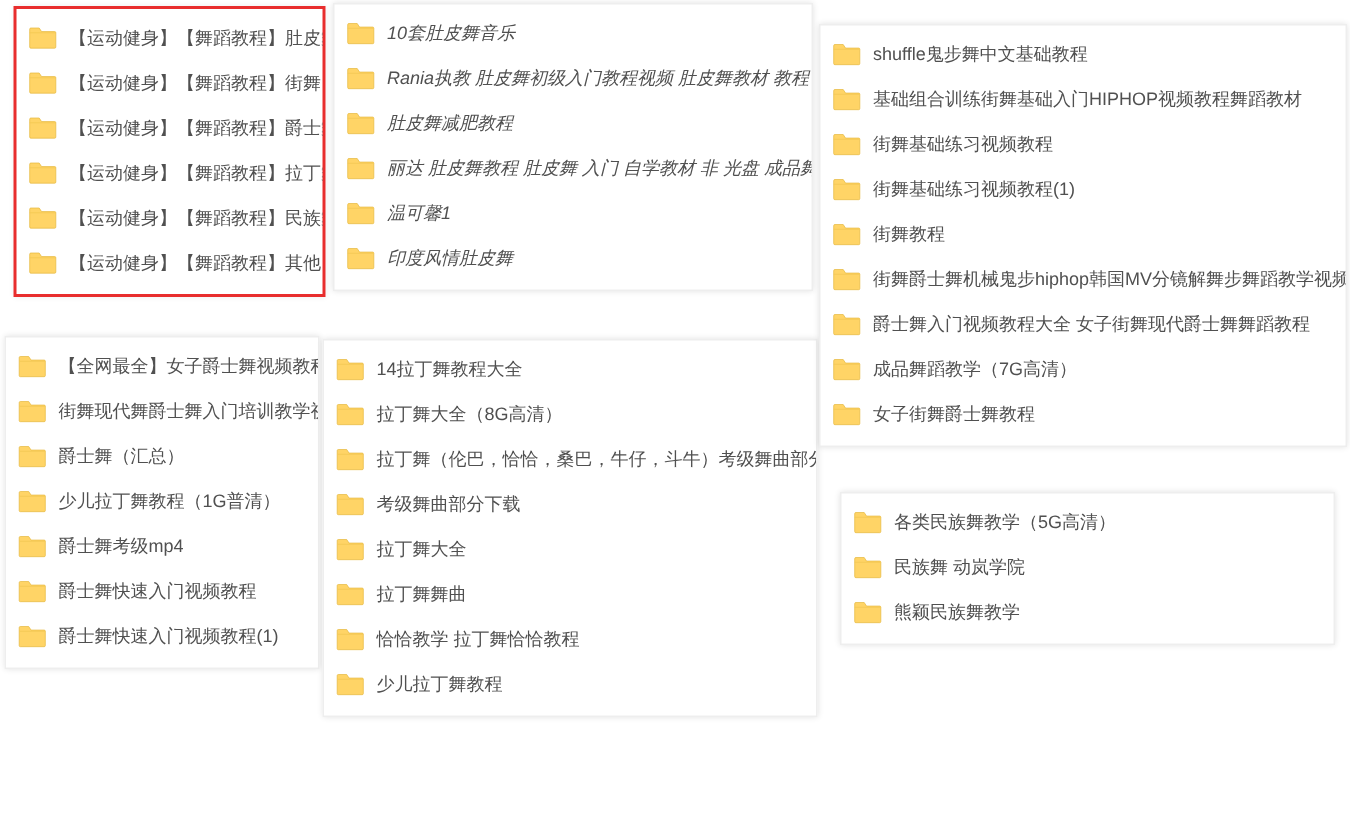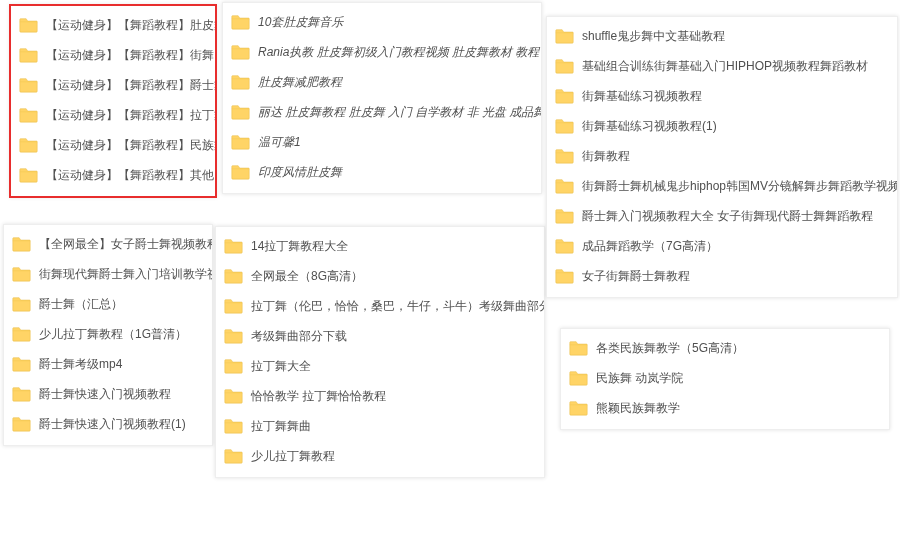--- a/index.html
+++ b/index.html
@@ -217,21 +217,21 @@
         </svg>
       </span>
       <span class="lbl">14拉丁舞教程大全</span>
     </div>
   <div class="row">
       <span class="icon-folder">
         <svg>
           <use href="#fld"></use>
         </svg>
       </span>
-      <span class="lbl">全网最全（8G高清）</span>
+      <span class="lbl">拉丁舞大全（8G高清）</span>
     </div>
   <div class="row">
       <span class="icon-folder">
         <svg>
           <use href="#fld"></use>
         </svg>
       </span>
       <span class="lbl">拉丁舞（伦巴，恰恰，桑巴，牛仔，斗牛）考级舞曲部分下载，资源珍贵</span>
     </div>
   <div class="row">
@@ -249,36 +249,36 @@
         </svg>
       </span>
       <span class="lbl">拉丁舞大全</span>
     </div>
   <div class="row">
       <span class="icon-folder">
         <svg>
           <use href="#fld"></use>
         </svg>
       </span>
+      <span class="lbl">拉丁舞舞曲</span>
+    </div>
+  <div class="row">
+      <span class="icon-folder">
+        <svg>
+          <use href="#fld"></use>
+        </svg>
+      </span>
       <span class="lbl">恰恰教学 拉丁舞恰恰教程</span>
     </div>
   <div class="row">
       <span class="icon-folder">
         <svg>
           <use href="#fld"></use>
         </svg>
       </span>
-      <span class="lbl">拉丁舞舞曲</span>
-    </div>
-  <div class="row">
-      <span class="icon-folder">
-        <svg>
-          <use href="#fld"></use>
-        </svg>
-      </span>
       <span class="lbl">少儿拉丁舞教程</span>
     </div>
 </div>
 
 <div class="panel" style="left:546px; top:16px; width:352px;">
   <div class="row">
       <span class="icon-folder">
         <svg>
           <use href="#fld"></use>
         </svg>

